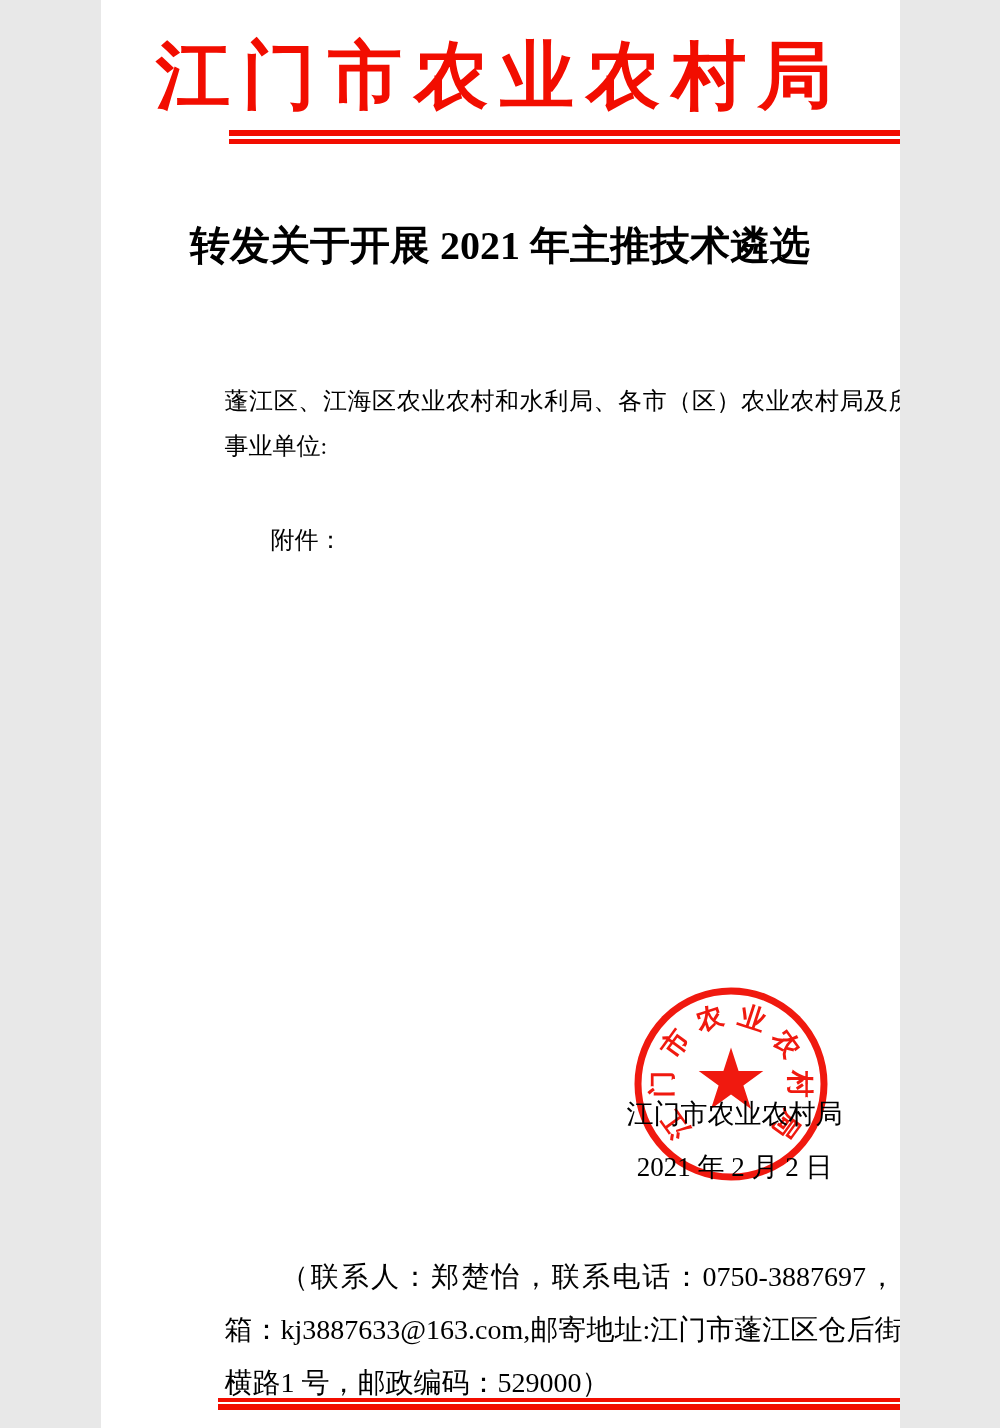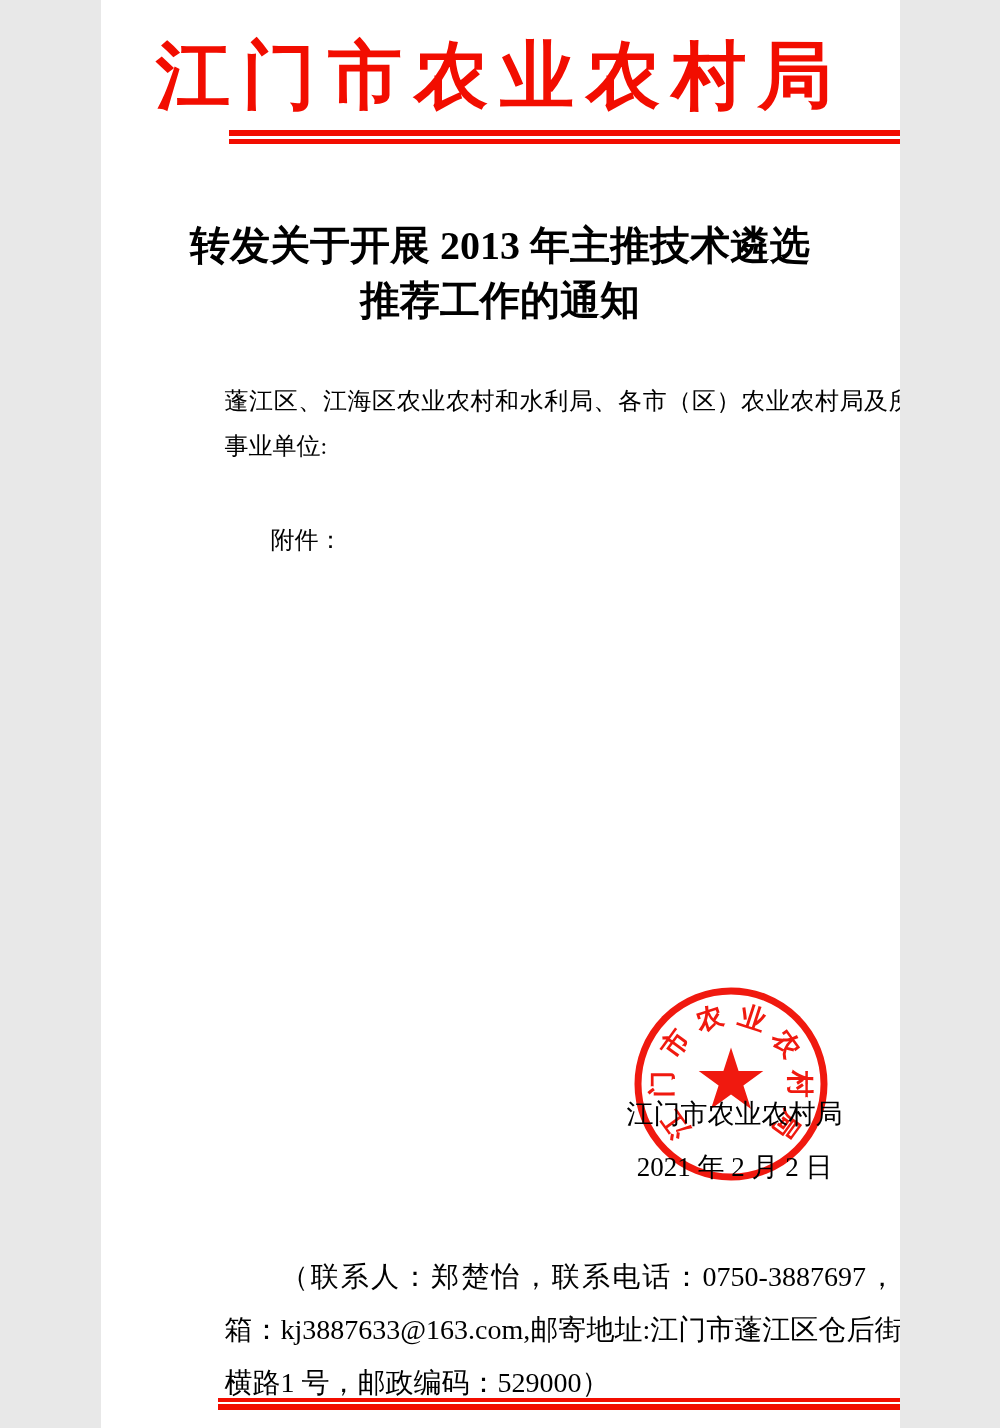--- a/index.html
+++ b/index.html
@@ -89,22 +89,21 @@
 <div class="page">
 
   <div class="gov-header">江门市农业农村局</div>
 
   <div class="rule-top">
     <div class="rule-a"></div>
     <div class="rule-b"></div>
   </div>
 
   <div class="doc-title">
-    <div>转发关于开展 2013 年主推技术遴选</div>
-    <div>推荐工作的通知</div>
+    <div>转发关于开展 2021 年主推技术遴选</div>
   </div>
 
   <div class="body-block">
     <p class="para-salutation">蓬江区、江海区农业农村和水利局、各市（区）农业农村局及所属有关事业单位:</p>
     <div class="attachment">
       <span class="att-label">附件：</span>
     </div>
   </div>
 
   <div class="sign-block">

